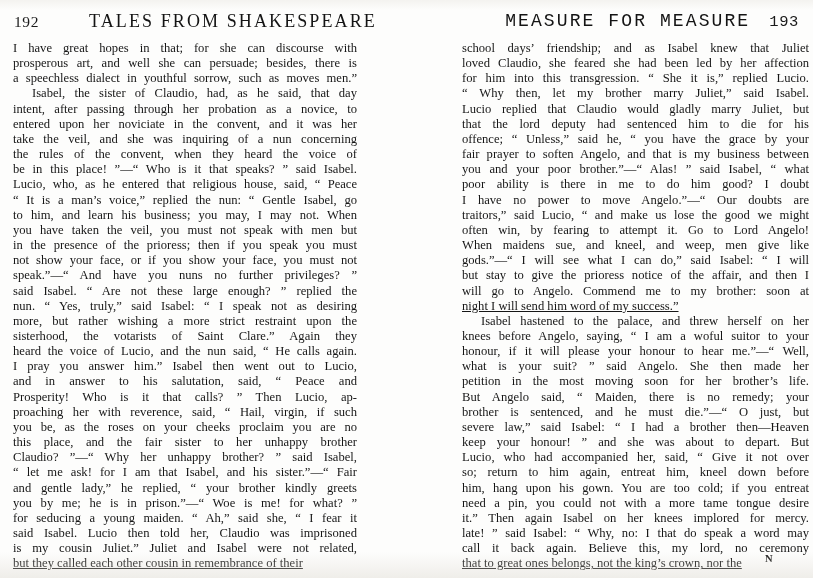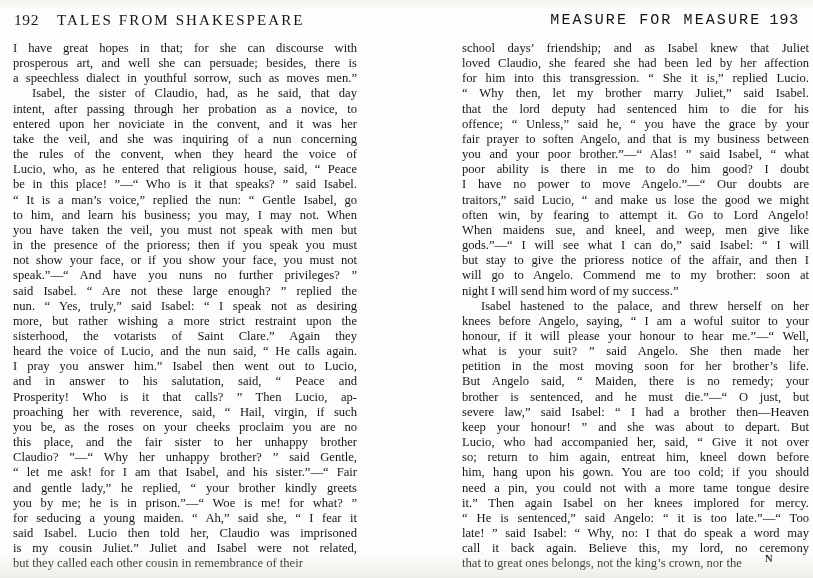--- a/index.html
+++ b/index.html
@@ -36,37 +36,37 @@
   }
 
   
   .running-head {
     position: absolute;
     top: 11px;
     height: 22px;
     display: flex;
     align-items: baseline;
   }
-  .running-head.left  { left: 14px; }
+  .running-head.left  { left: 14px; gap: 32px; }
   .running-head.right { right: 14px; font-family: Liberation Mono, monospace; }
 
   .folio {
     font-size: 15.5px;
     letter-spacing: 0.6px;
     font-variant-numeric: oldstyle-nums;
     color: #1a1a1a;
   }
   .head-title {
-    font-size: 15px;
+    font-size: 18px;
     letter-spacing: 2.1px;
     color: #141414;
     white-space: nowrap;
   }
   .running-head.left .folio  { margin-right: 18px; }
-  .running-head.right .folio { margin-left: 8px; }
+  .running-head.right .folio { margin-left: 19px; }
 
   
   .col {
     position: absolute;
     top: 41px;
     width: 344px;
     font-size: 12.6px;
     line-height: 15.15px;
     text-align: justify;
     color: #161616;
@@ -77,20 +77,21 @@
   
   .ln {
     display: block;
     text-align: justify;
     text-align-last: justify;
     white-space: nowrap;
   }
   .ln.last,
   .ln.flush {
     text-align-last: left;
+    text-decoration: underline;
   }
   .ln.indent {
     text-indent: 19px;
   }
 
   
   .signature {
     position: absolute;
     right: 40px;
     bottom: 14px;
@@ -117,54 +118,55 @@
 
   <div class="col col-left">
       <span class="ln">I have great hopes in that; for she can discourse with</span>
       <span class="ln">prosperous art, and well she can persuade; besides, there is</span>
       <span class="ln">a speechless dialect in youthful sorrow, such as moves men.”</span>
       <span class="ln indent">Isabel, the sister of Claudio, had, as he said, that day</span>
       <span class="ln">intent, after passing through her probation as a novice, to</span>
       <span class="ln">entered upon her noviciate in the convent, and it was her</span>
       <span class="ln">take the veil, and she was inquiring of a nun concerning</span>
       <span class="ln">the rules of the convent, when they heard the voice of</span>
+      <span class="ln">be in this place! ”—“ Who is it that speaks? ” said Isabel.</span>
       <span class="ln">Lucio, who, as he entered that religious house, said, “ Peace</span>
-      <span class="ln">be in this place! ”—“ Who is it that speaks? ” said Isabel.</span>
       <span class="ln">“ It is a man’s voice,” replied the nun: “ Gentle Isabel, go</span>
       <span class="ln">to him, and learn his business; you may, I may not.   When</span>
       <span class="ln">you have taken the veil, you must not speak with men but</span>
       <span class="ln">in the presence of the prioress; then if you speak you must</span>
       <span class="ln">not show your face, or if you show your face, you must not</span>
       <span class="ln">speak.”—“ And have you nuns no further privileges? ”</span>
       <span class="ln">said Isabel.   “ Are not these large enough? ” replied the</span>
       <span class="ln">nun.   “ Yes, truly,” said Isabel: “ I speak not as desiring</span>
       <span class="ln">more, but rather wishing a more strict restraint upon the</span>
       <span class="ln">sisterhood, the votarists of Saint Clare.”   Again they</span>
       <span class="ln">heard the voice of Lucio, and the nun said, “ He calls again.</span>
       <span class="ln">I pray you answer him.”   Isabel then went out to Lucio,</span>
       <span class="ln">and in answer to his salutation, said, “ Peace and</span>
       <span class="ln">Prosperity! Who is it that calls? ” Then Lucio, ap-</span>
       <span class="ln">proaching her with reverence, said, “ Hail, virgin, if such</span>
       <span class="ln">you be, as the roses on your cheeks proclaim you are no</span>
       <span class="ln">this place, and the fair sister to her unhappy brother</span>
-      <span class="ln">Claudio? ”—“ Why her unhappy brother? ” said Gentle,</span>
+      <span class="ln">Claudio? ”—“ Why her unhappy brother? ” said Isabel,</span>
       <span class="ln">“ let me ask! for I am that Isabel, and his sister.”—“ Fair</span>
       <span class="ln">and gentle lady,” he replied, “ your brother kindly greets</span>
       <span class="ln">you by me; he is in prison.”—“ Woe is me! for what? ”</span>
       <span class="ln">for seducing a young maiden.   “ Ah,” said she, “ I fear it</span>
       <span class="ln">said Isabel.   Lucio then told her, Claudio was imprisoned</span>
       <span class="ln">is my cousin Juliet.”   Juliet and Isabel were not related,</span>
       <span class="ln flush">but they called each other cousin in remembrance of their</span>
     </div>
 
   <div class="col col-right">
       <span class="ln">school days’ friendship; and as Isabel knew that Juliet</span>
       <span class="ln">loved Claudio, she feared she had been led by her affection</span>
       <span class="ln">for him into this transgression.   “ She it is,” replied Lucio.</span>
       <span class="ln">“ Why then, let my brother marry Juliet,” said Isabel.</span>
+      <span class="ln">Lucio replied that Claudio would gladly marry Juliet, but</span>
       <span class="ln">that the lord deputy had sentenced him to die for his</span>
       <span class="ln">offence; “ Unless,” said he, “ you have the grace by your</span>
       <span class="ln">fair prayer to soften Angelo, and that is my business between</span>
       <span class="ln">you and your poor brother.”—“ Alas! ” said Isabel, “ what</span>
       <span class="ln">poor ability is there in me to do him good?   I doubt</span>
       <span class="ln">I have no power to move Angelo.”—“ Our doubts are</span>
       <span class="ln">traitors,” said Lucio, “ and make us lose the good we might</span>
       <span class="ln">often win, by fearing to attempt it.   Go to Lord Angelo!</span>
       <span class="ln">When maidens sue, and kneel, and weep, men give like</span>
       <span class="ln">gods.”—“ I will see what I can do,” said Isabel:  “ I will</span>
@@ -175,24 +177,23 @@
       <span class="ln">knees before Angelo, saying, “ I am a woful suitor to your</span>
       <span class="ln">honour, if it will please your honour to hear me.”—“ Well,</span>
       <span class="ln">what is your suit? ” said Angelo.   She then made her</span>
       <span class="ln">petition in the most moving soon for her brother’s life.</span>
       <span class="ln">But Angelo said, “ Maiden, there is no remedy; your</span>
       <span class="ln">brother is sentenced, and he must die.”—“ O just, but</span>
       <span class="ln">severe law,” said Isabel: “ I had a brother then—Heaven</span>
       <span class="ln">keep your honour! ” and she was about to depart.   But</span>
       <span class="ln">Lucio, who had accompanied her, said, “ Give it not over</span>
       <span class="ln">so; return to him again, entreat him, kneel down before</span>
-      <span class="ln">him, hang upon his gown.   You are too cold; if you should</span>
+      <span class="ln">him, hang upon his gown.   You are too cold; if you entreat</span>
       <span class="ln">need a pin, you could not with a more tame tongue desire</span>
       <span class="ln">it.”   Then again Isabel on her knees implored for mercy.</span>
-      <span class="ln">“ He is sentenced,” said Angelo: “ it is too late.”—“ Too</span>
       <span class="ln">late! ” said Isabel: “ Why, no: I that do speak a word may</span>
       <span class="ln">call it back again.   Believe this, my lord, no ceremony</span>
       <span class="ln flush">that to great ones belongs, not the king’s crown, nor the</span>
     </div>
 
   <div class="signature">N</div>
 
 </div>
 
 </body></html>

